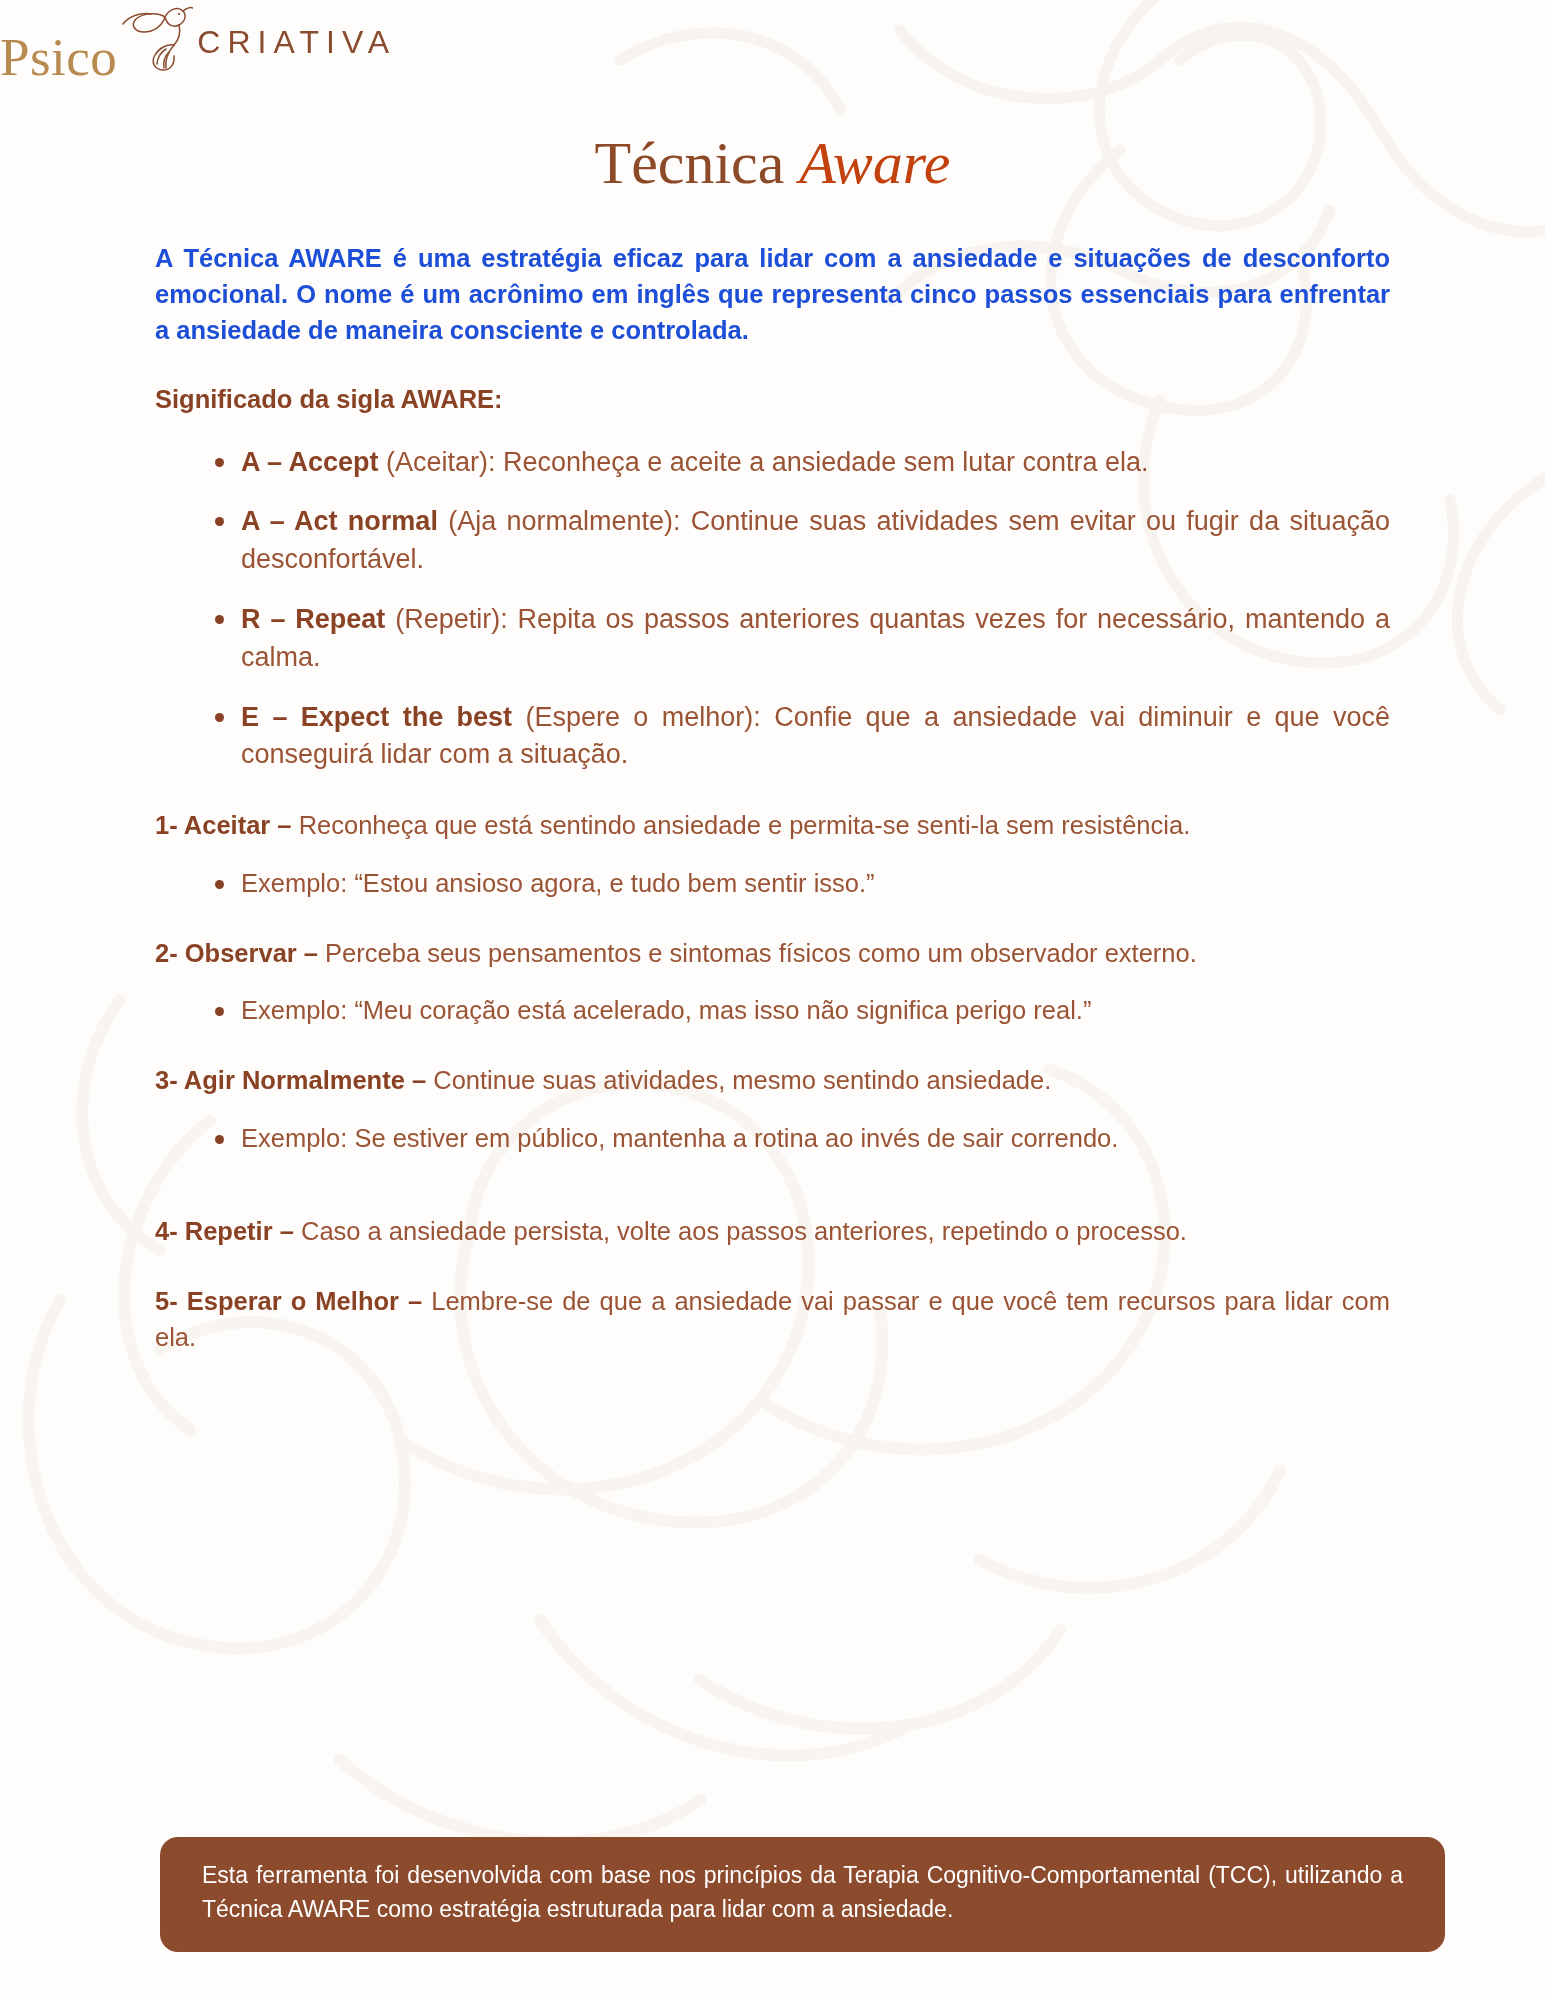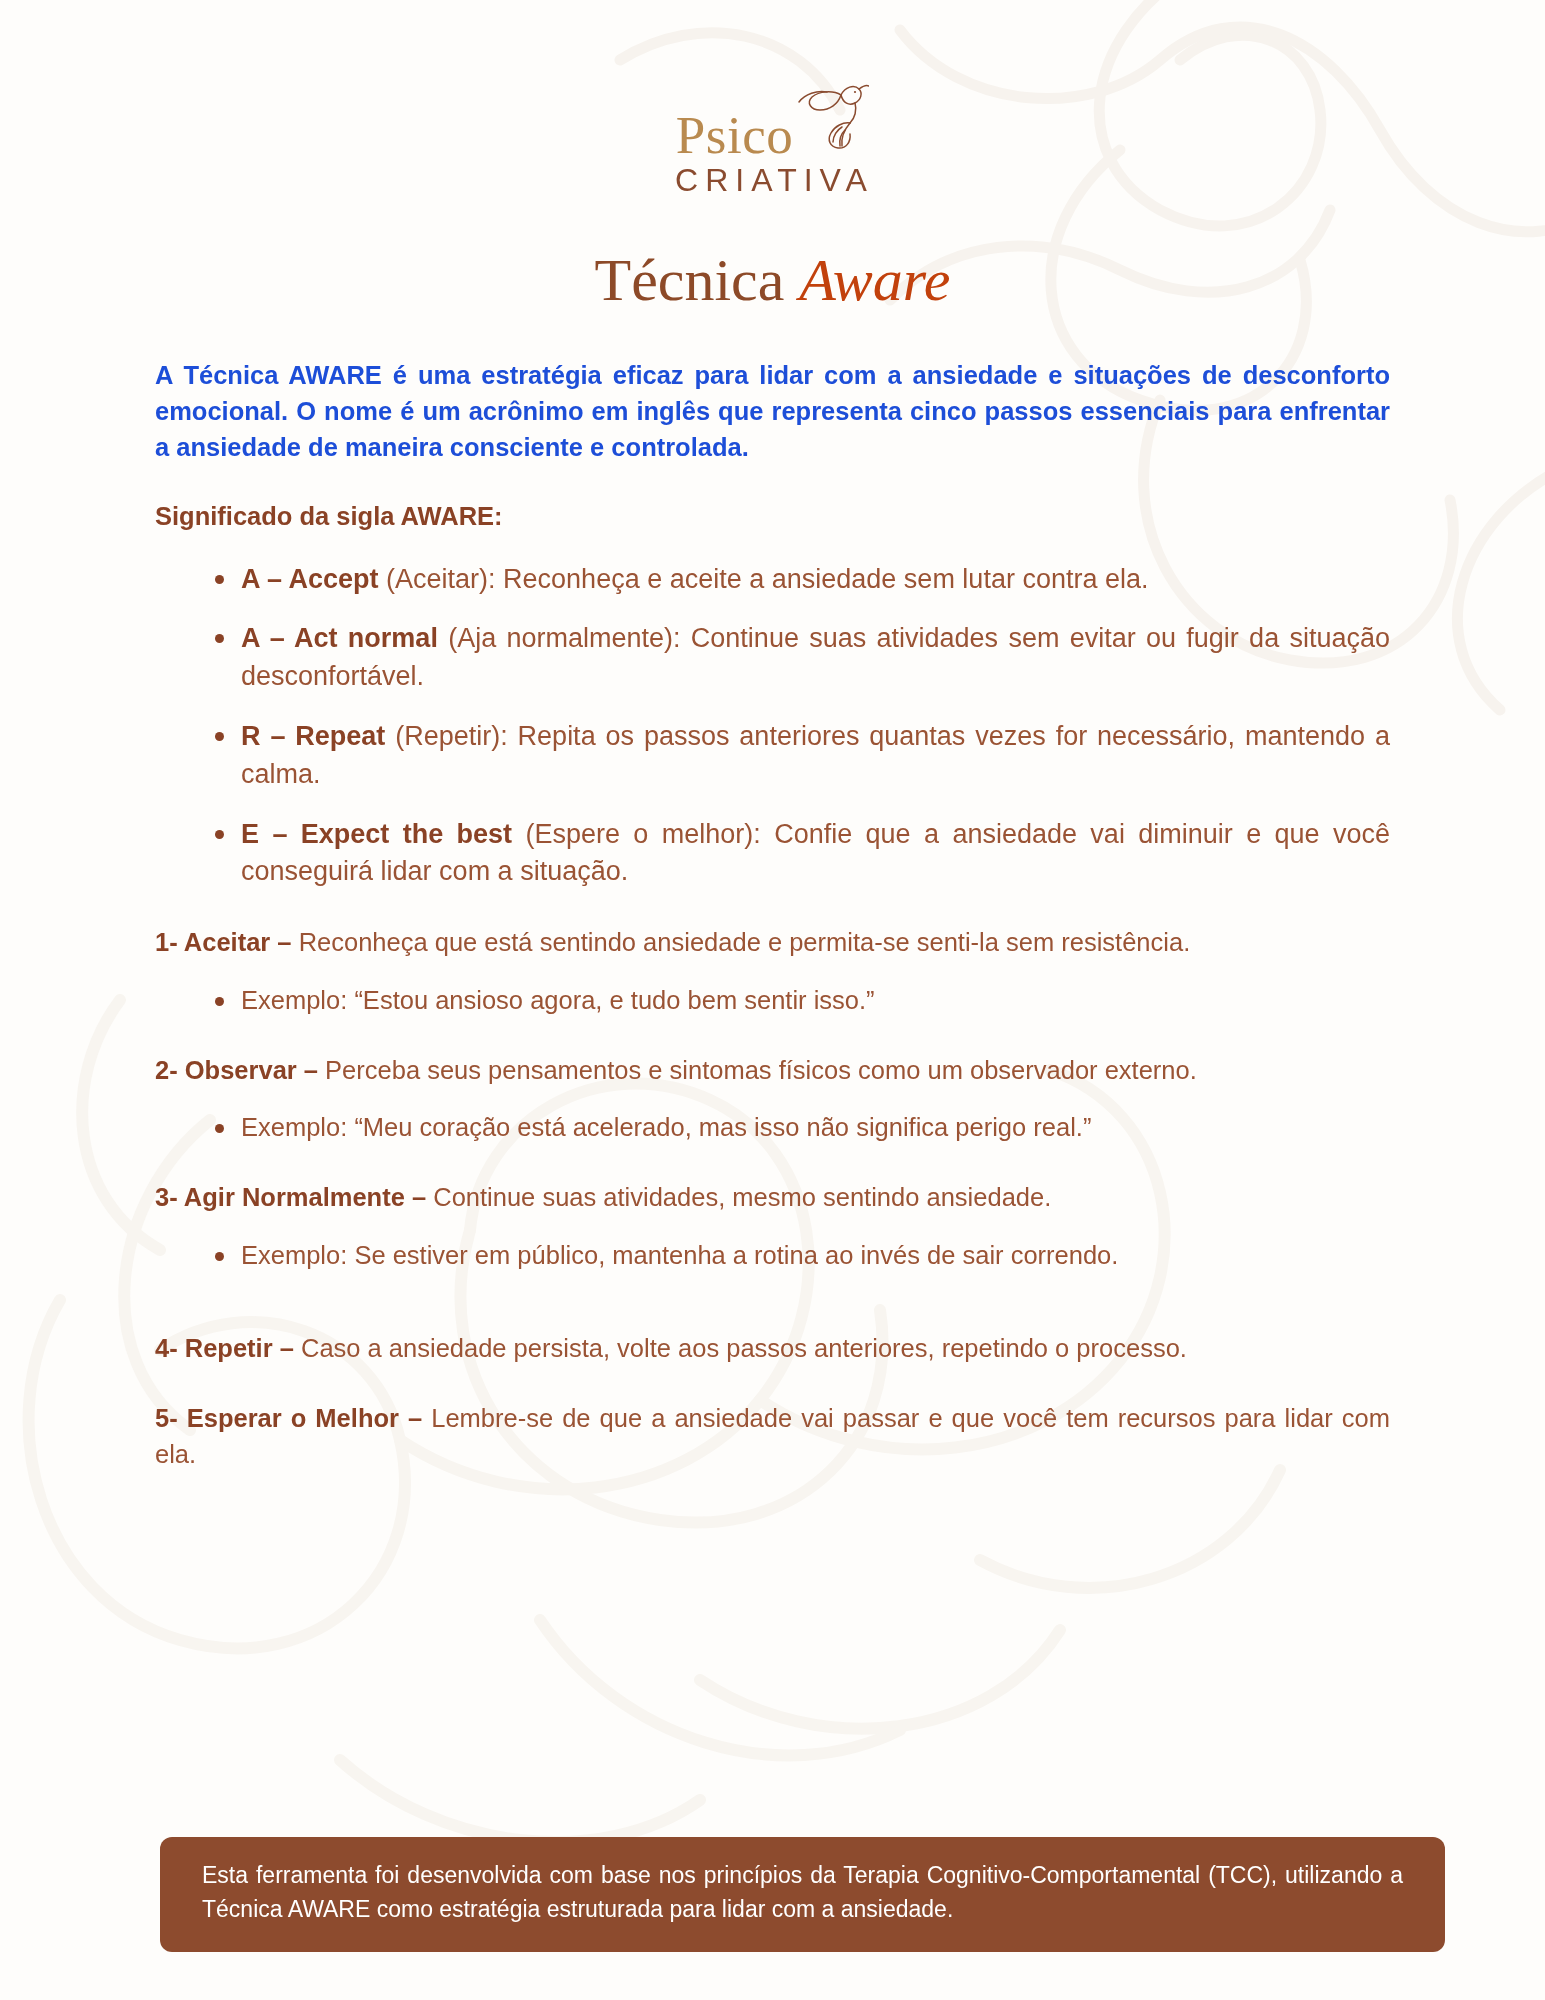--- a/index.html
+++ b/index.html
@@ -38,23 +38,22 @@
     z-index: 2;
     padding: 0 155px;
     box-sizing: border-box;
   }
 
   
   .logo-block {
     position: relative;
     z-index: 2;
     display: flex;
-    flex-direction: column;
+    flex-direction: row;
     align-items: center;
-    padding-top: 78px;
   }
   .logo-row {
     display: flex;
     align-items: flex-end;
     gap: 4px;
   }
   .logo-word {
     font-family: "Liberation Serif", serif;
     font-size: 53px;
     line-height: 0.95;
@@ -170,21 +169,21 @@
 
   
   .footer-box {
     position: absolute;
     z-index: 3;
     left: 160px;
     right: 100px;
     bottom: 48px;
     background: #8d4b2e;
     color: #ffffff;
-    border-radius: 12px;
+    border-radius: 18px;
     padding: 22px 42px 26px 42px;
     font-size: 23px;
     line-height: 1.45;
     text-align: justify;
     box-sizing: border-box;
   }
 </style>
 </head>
 <body>
 

